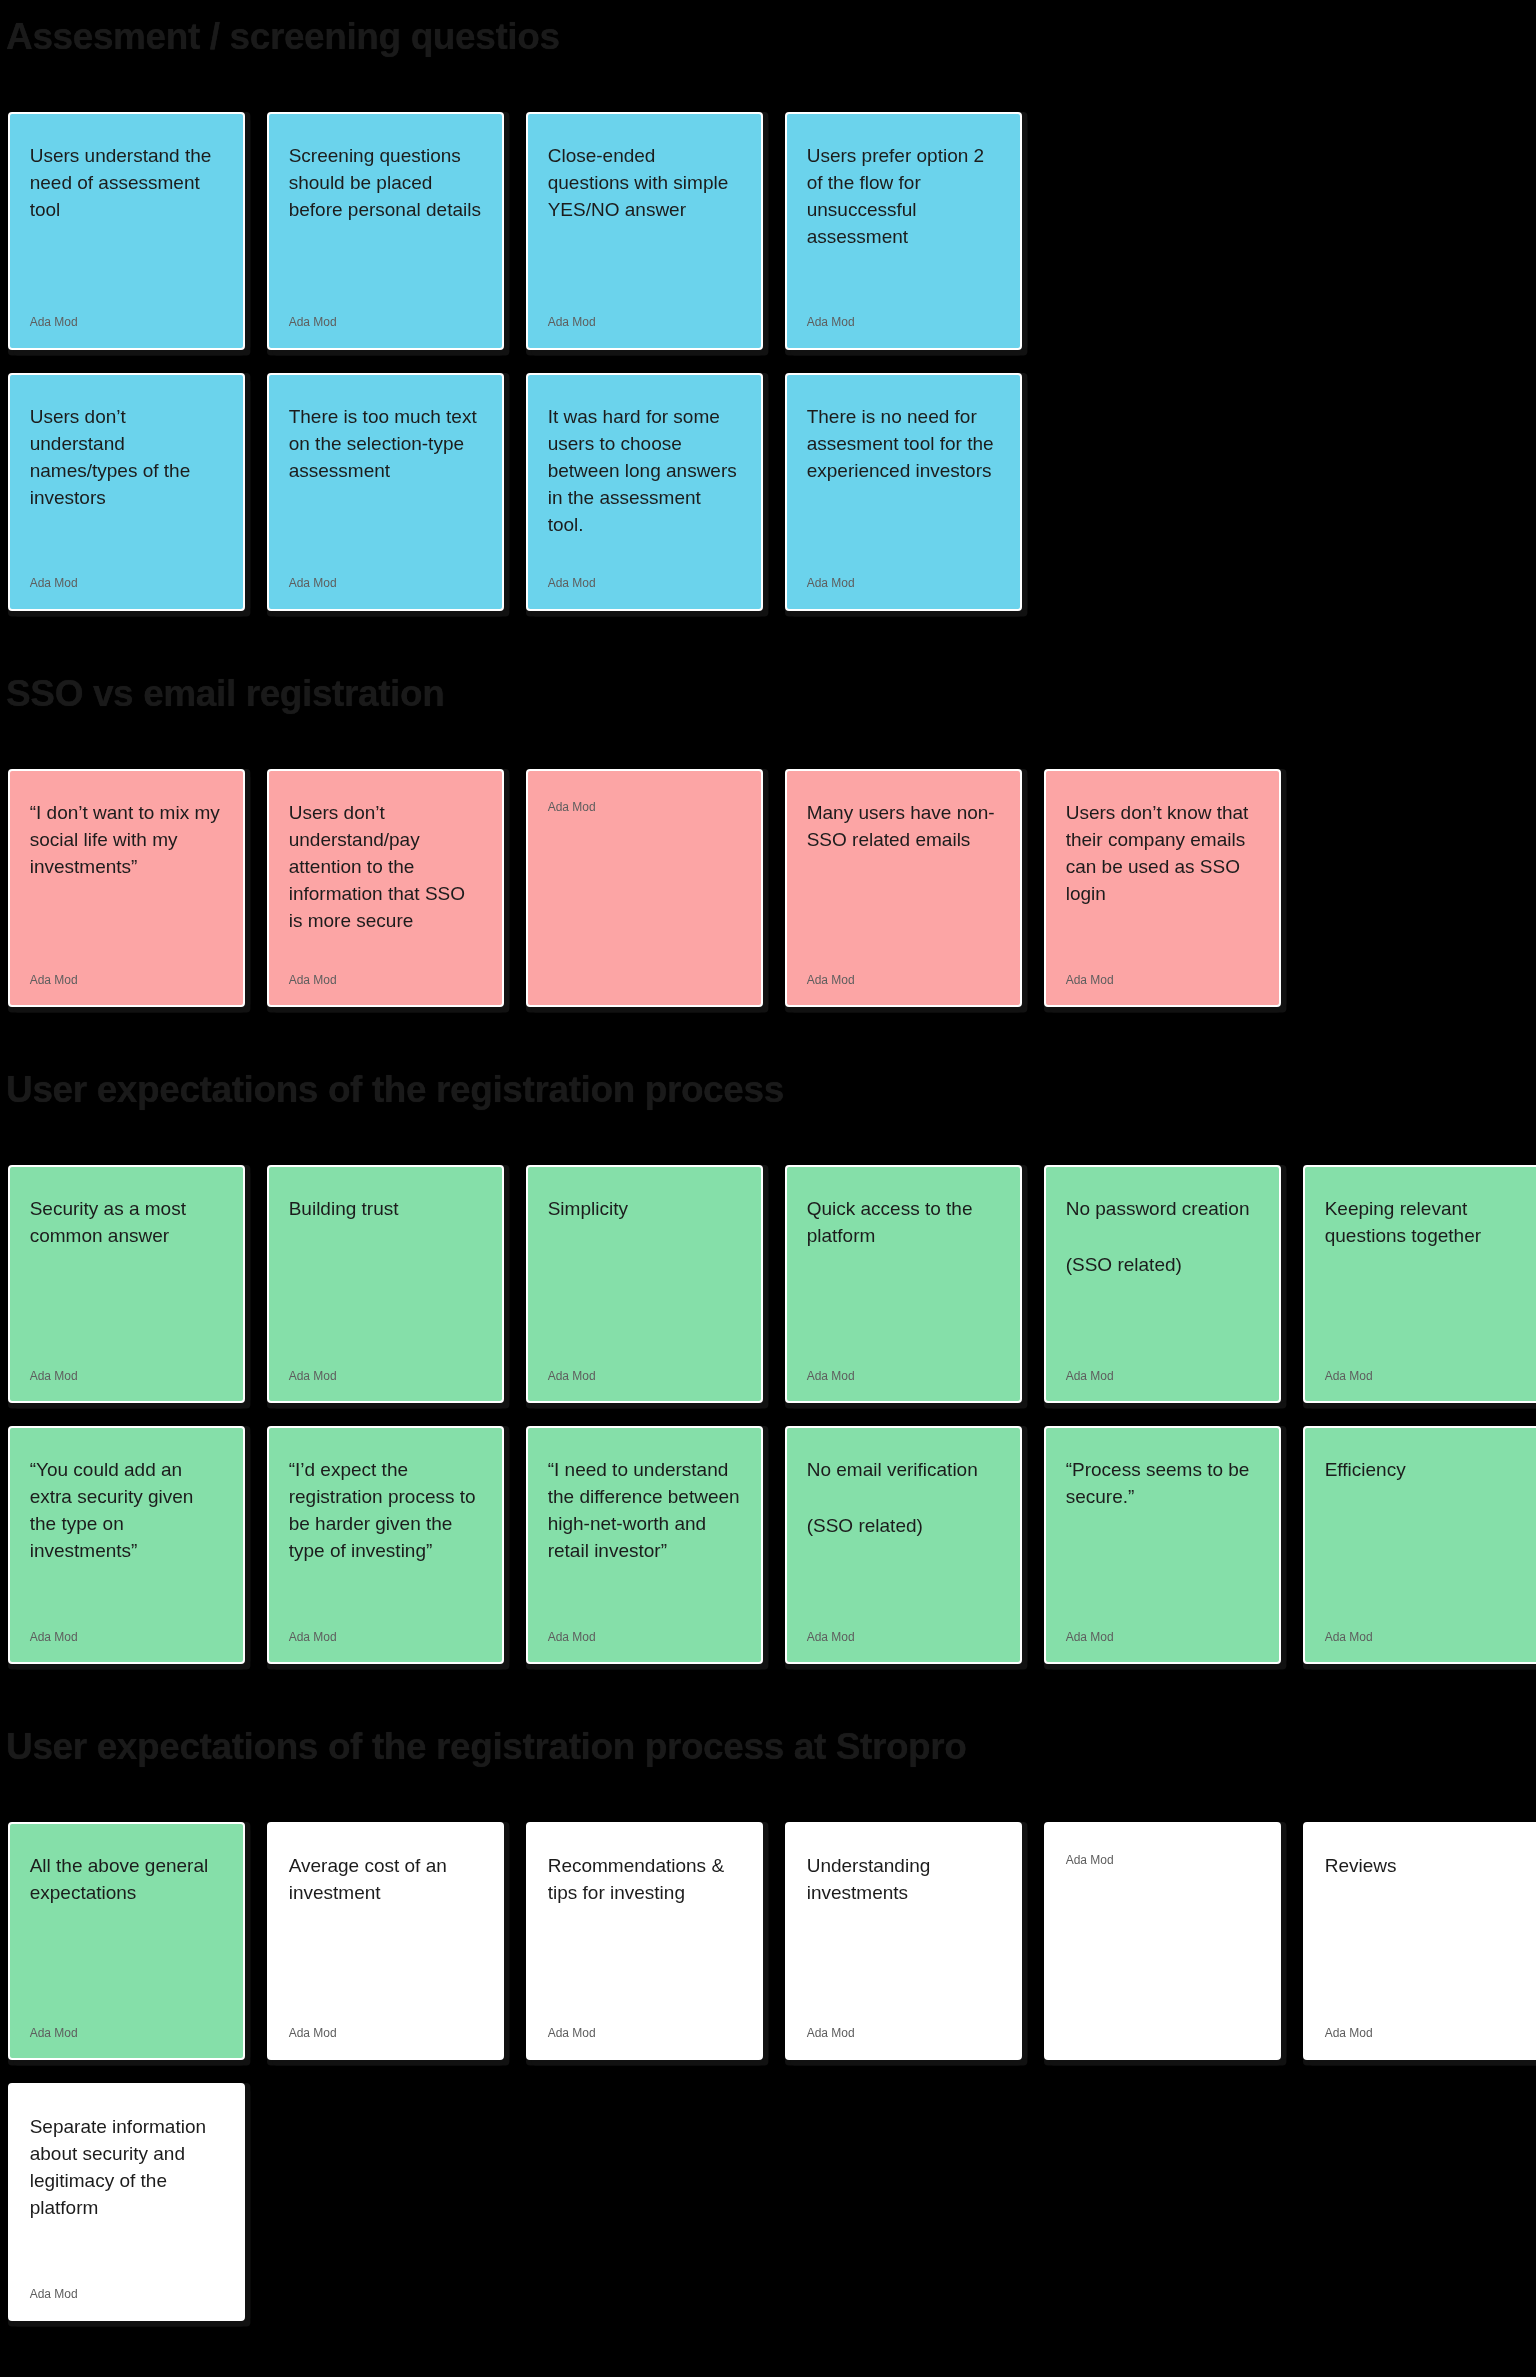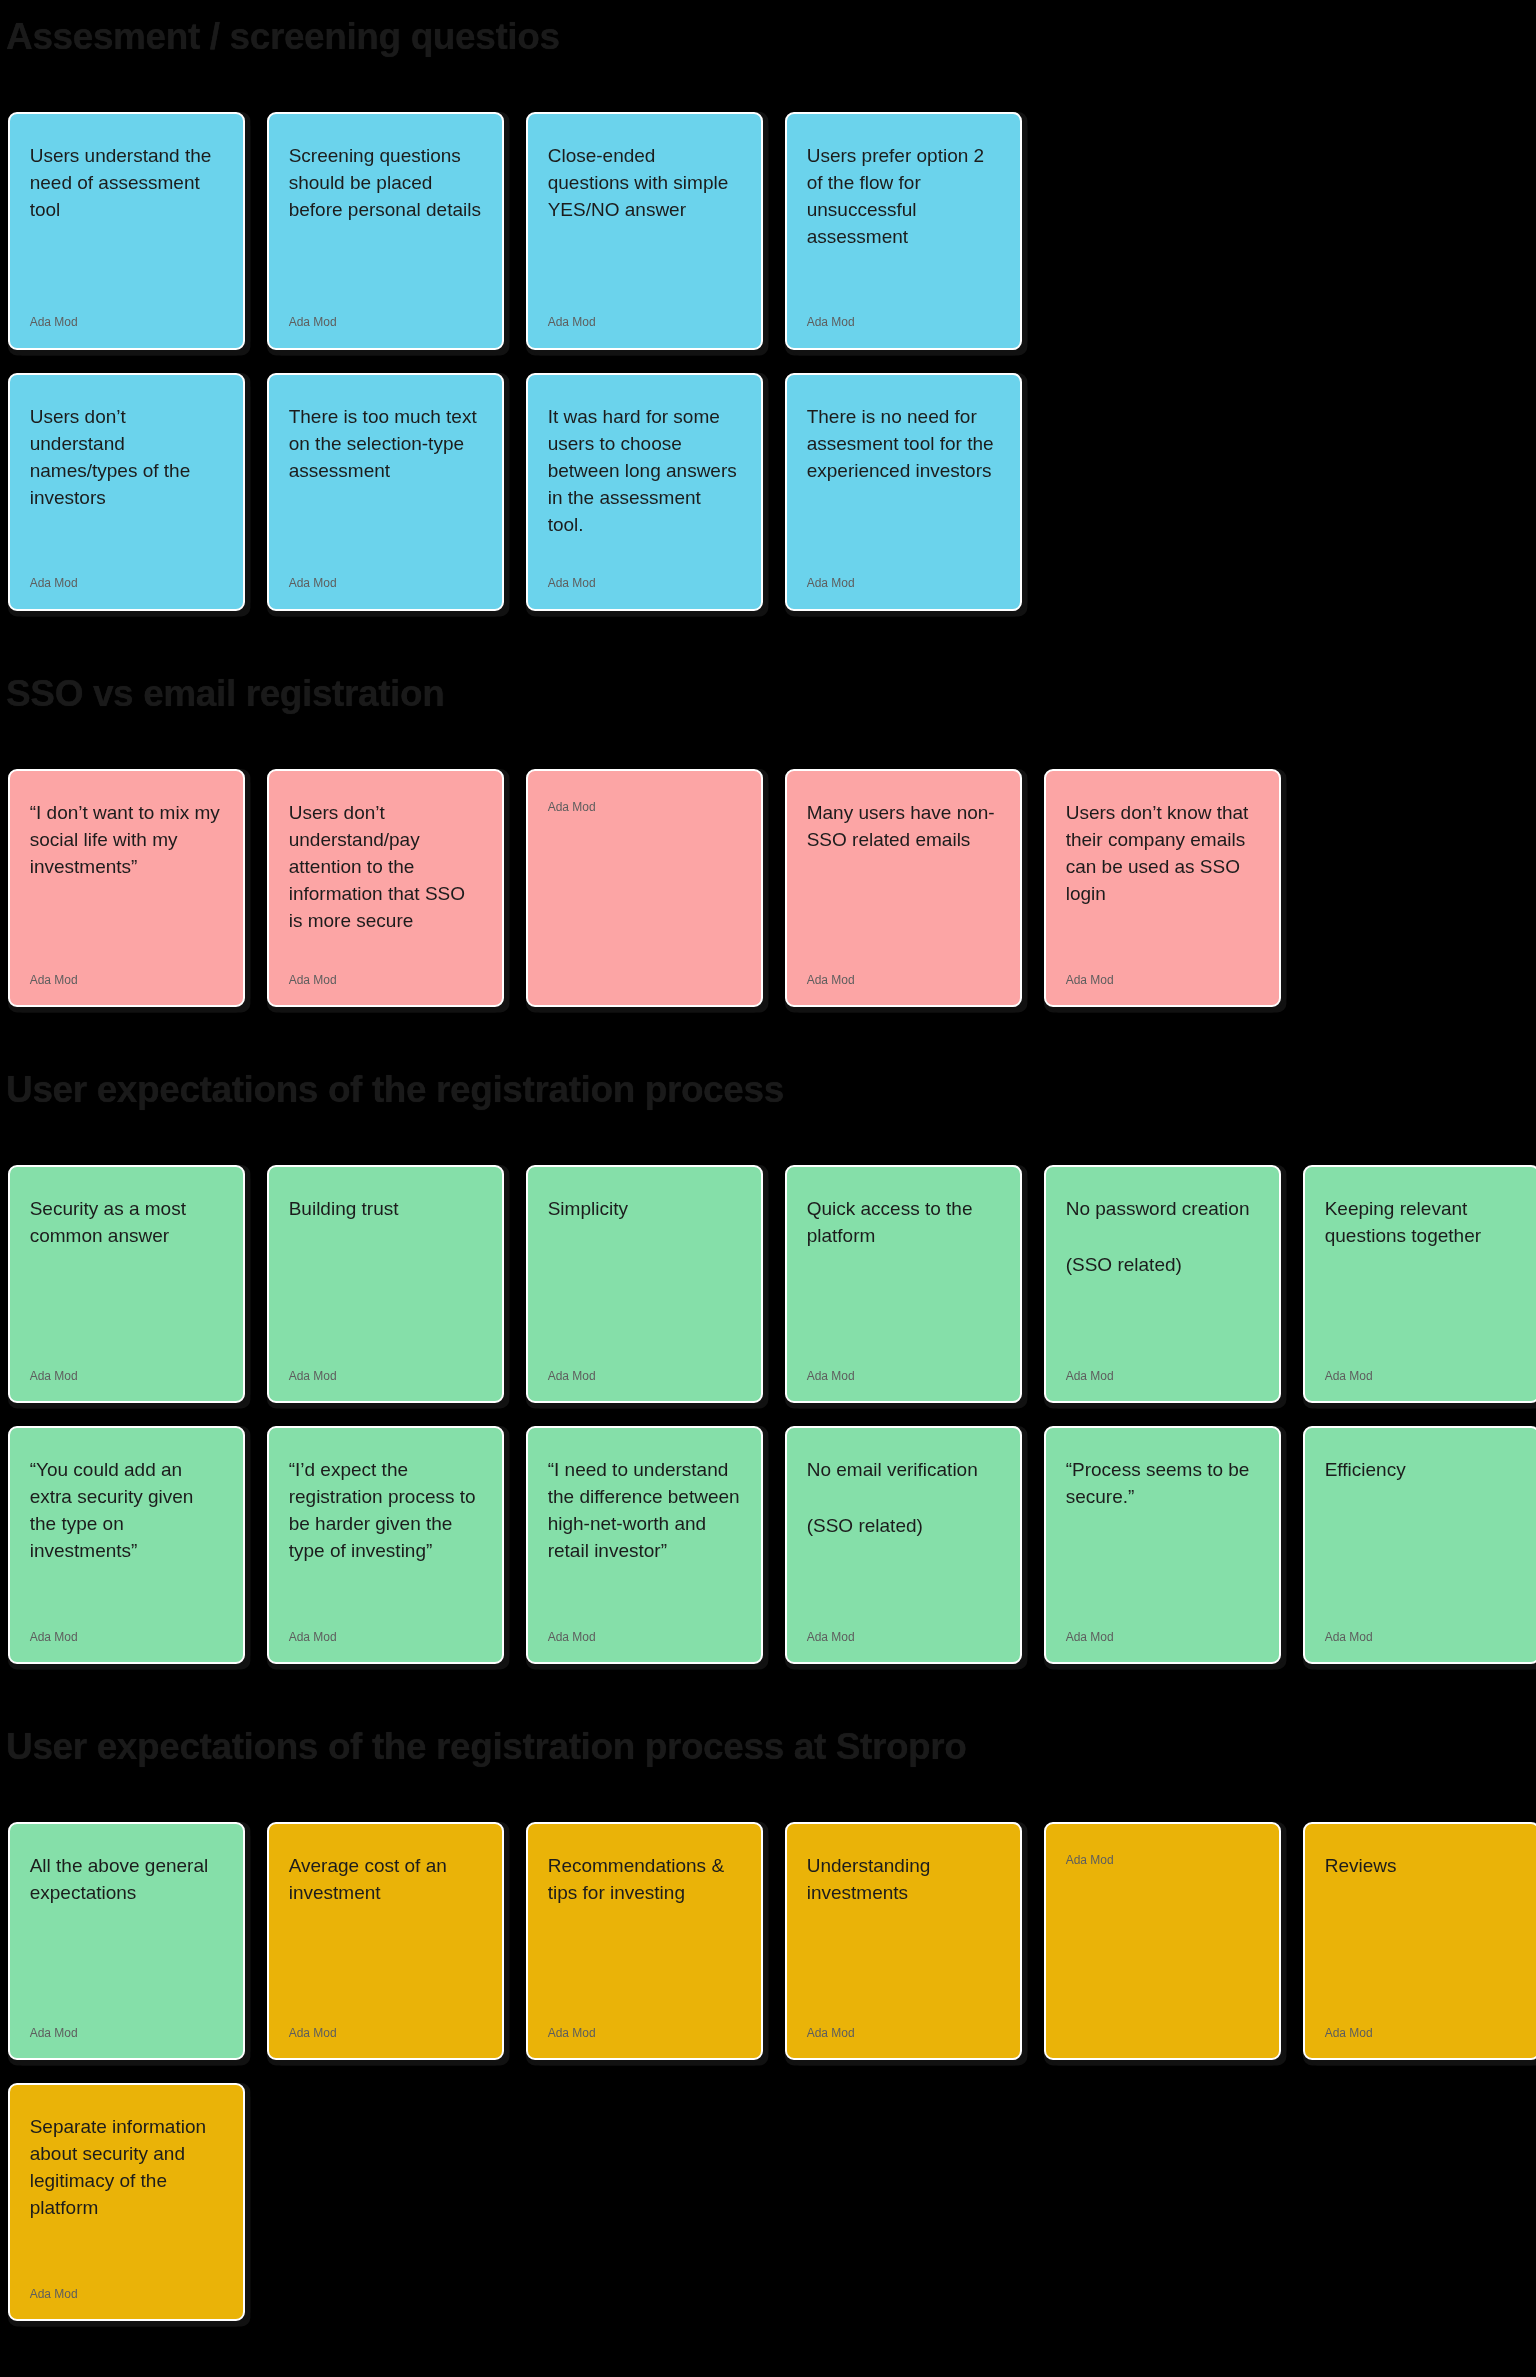--- a/index.html
+++ b/index.html
@@ -49,21 +49,21 @@
   .card-slot {
     width: 259px;
     flex: 0 0 259px;
     padding: 9.2px 14px 9.2px 7.7px;
   }
 
   .card {
     position: relative;
     width: 237px;
     height: 238px;
-    border-radius: 9px;
+    border-radius: 4px;
     padding: 29px 20px 0 20px;
     display: flex;
     flex-direction: column;
     justify-content: flex-start;
     border: 2.3px solid #ffffff;
     box-shadow:
       5.4px 0 0 0 #111111,
       5.4px 5.4px 0 0 #111111,
       0 5.4px 0 0 #111111,
       7.7px 7.7px 10.8px rgba(0,0,0,0.85);
@@ -90,21 +90,21 @@
     font-size: 12px;
     color: #5e5e5e;
     padding-bottom: 18.4px;
     flex: 0 0 auto;
   }
 
   
   .c-blue   { background: #6bd3ec; }
   .c-pink   { background: #fca5a5; }
   .c-green  { background: #85dfa9; }
-  .c-purple { background: #eab308; gap: 48px; }
+  .c-purple { background: #ffffff; gap: 48px; }
 
   
   .sec-gap-top  { height: 45px; }
   .sec-gap-mid  { height: 17px; }
   .row-gap      { height: 4.6px; }
   .block-gap    { height: 54px; }
 </style>
 </head>
 <body>
 

